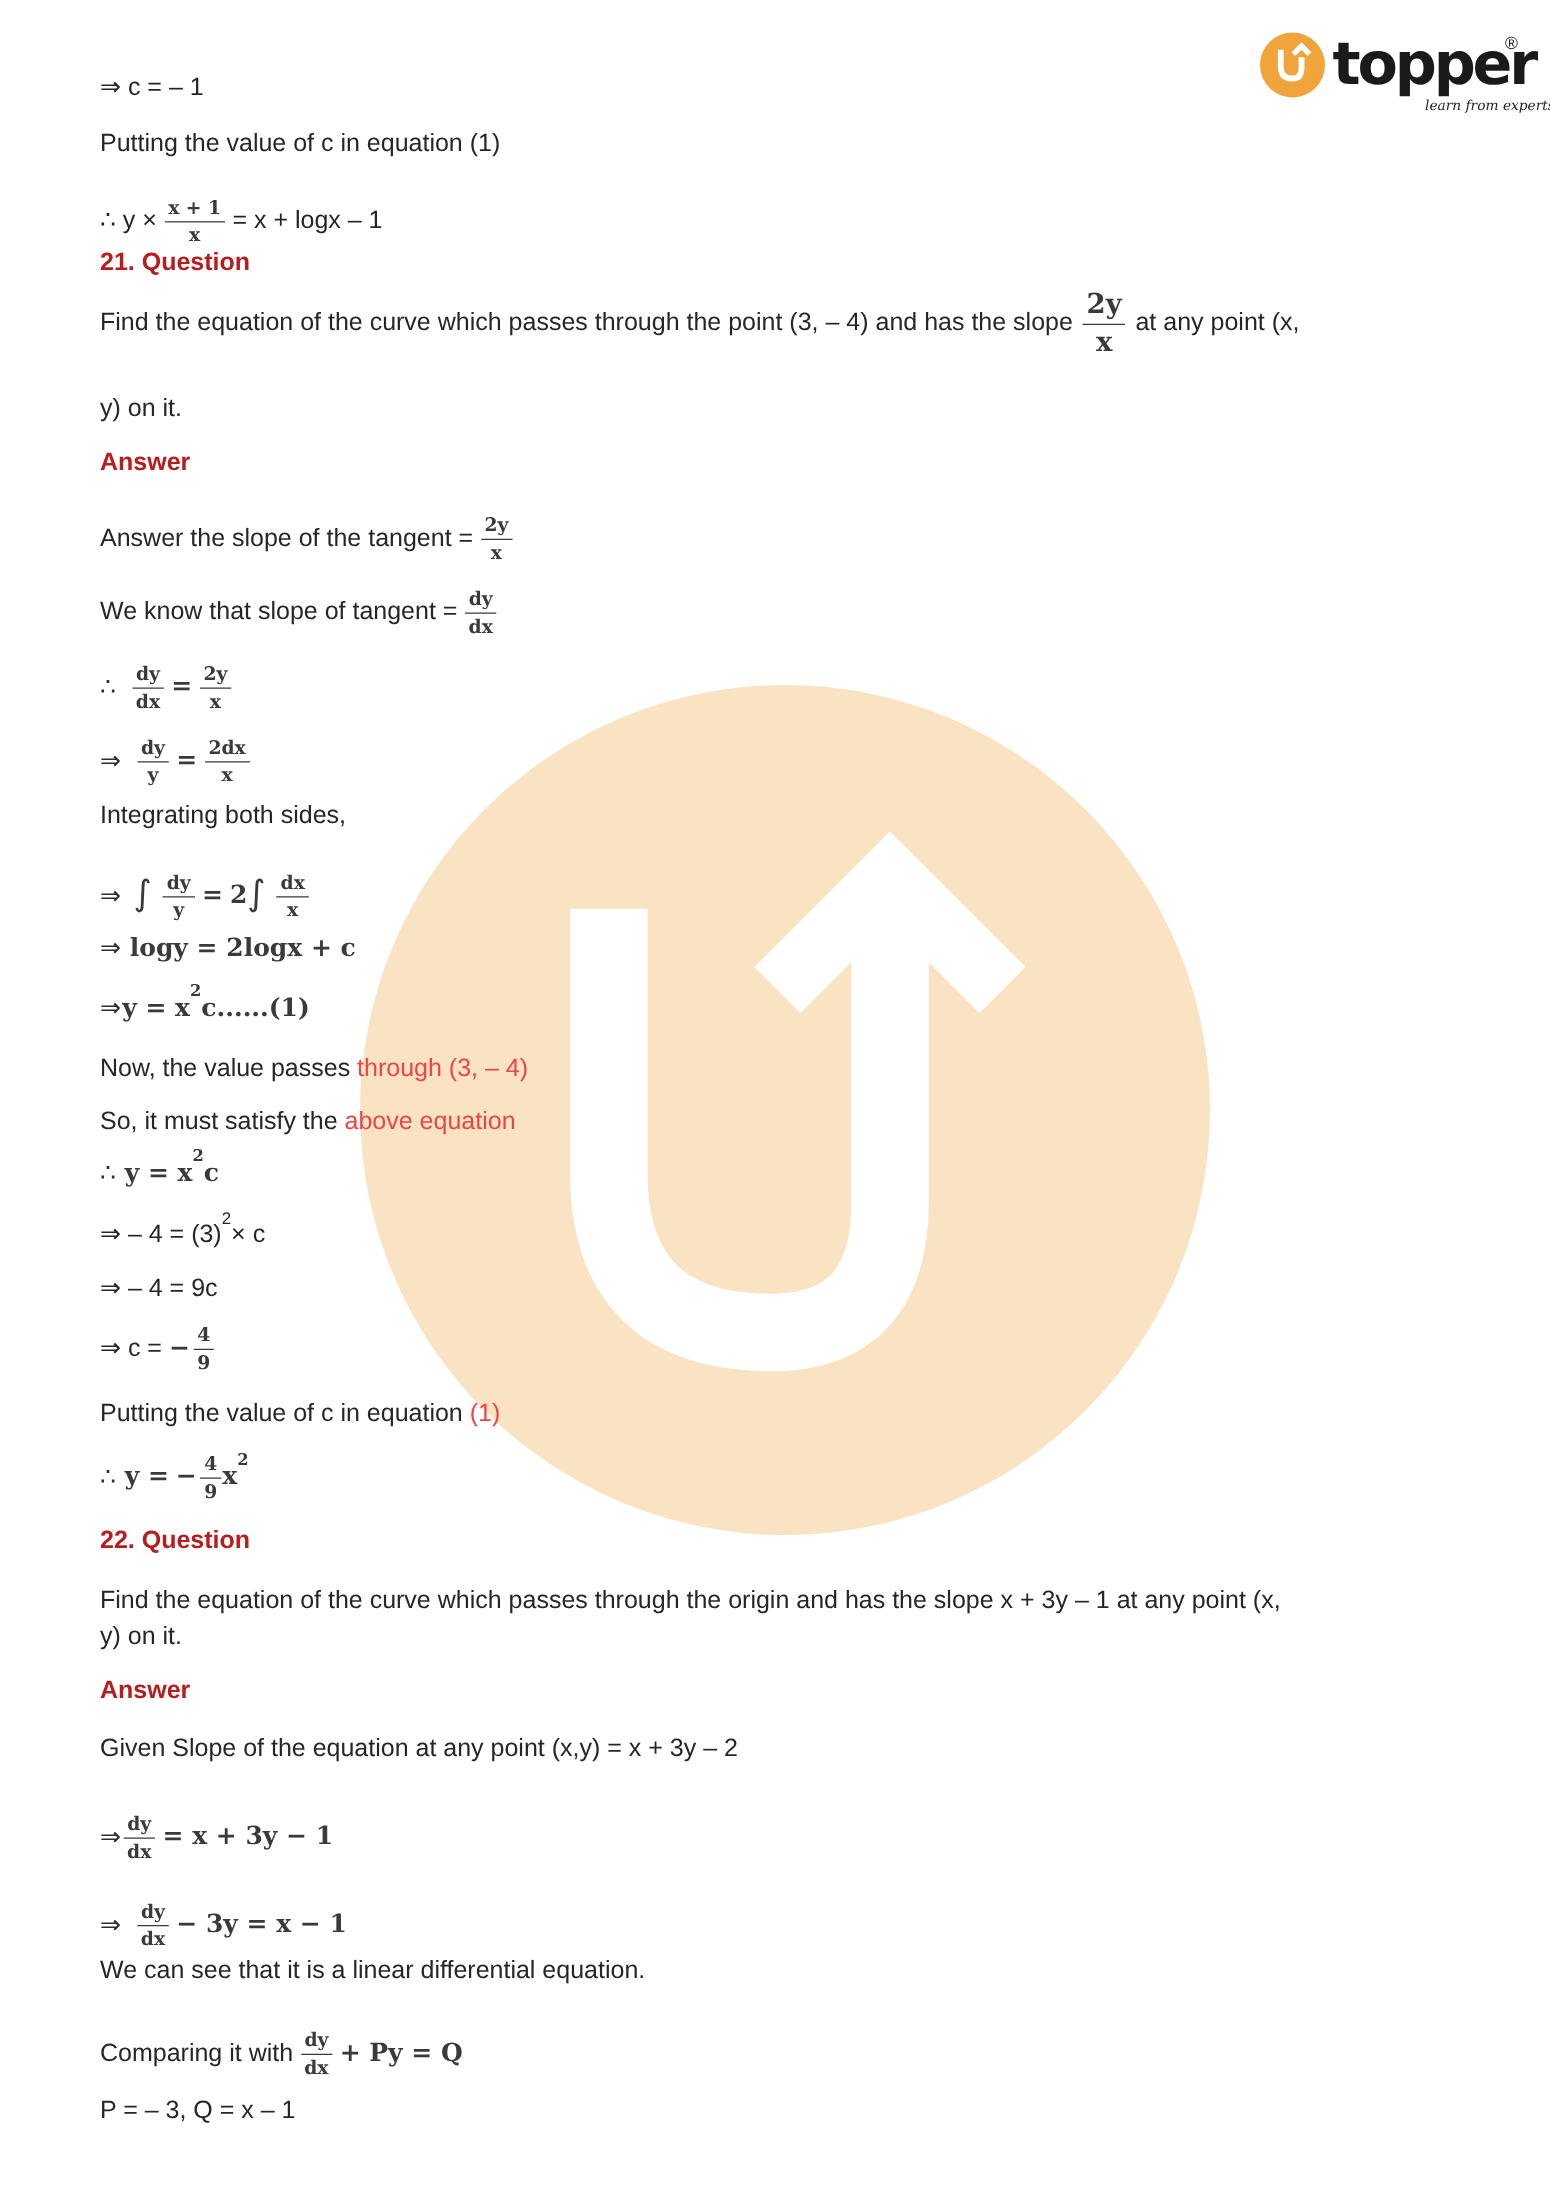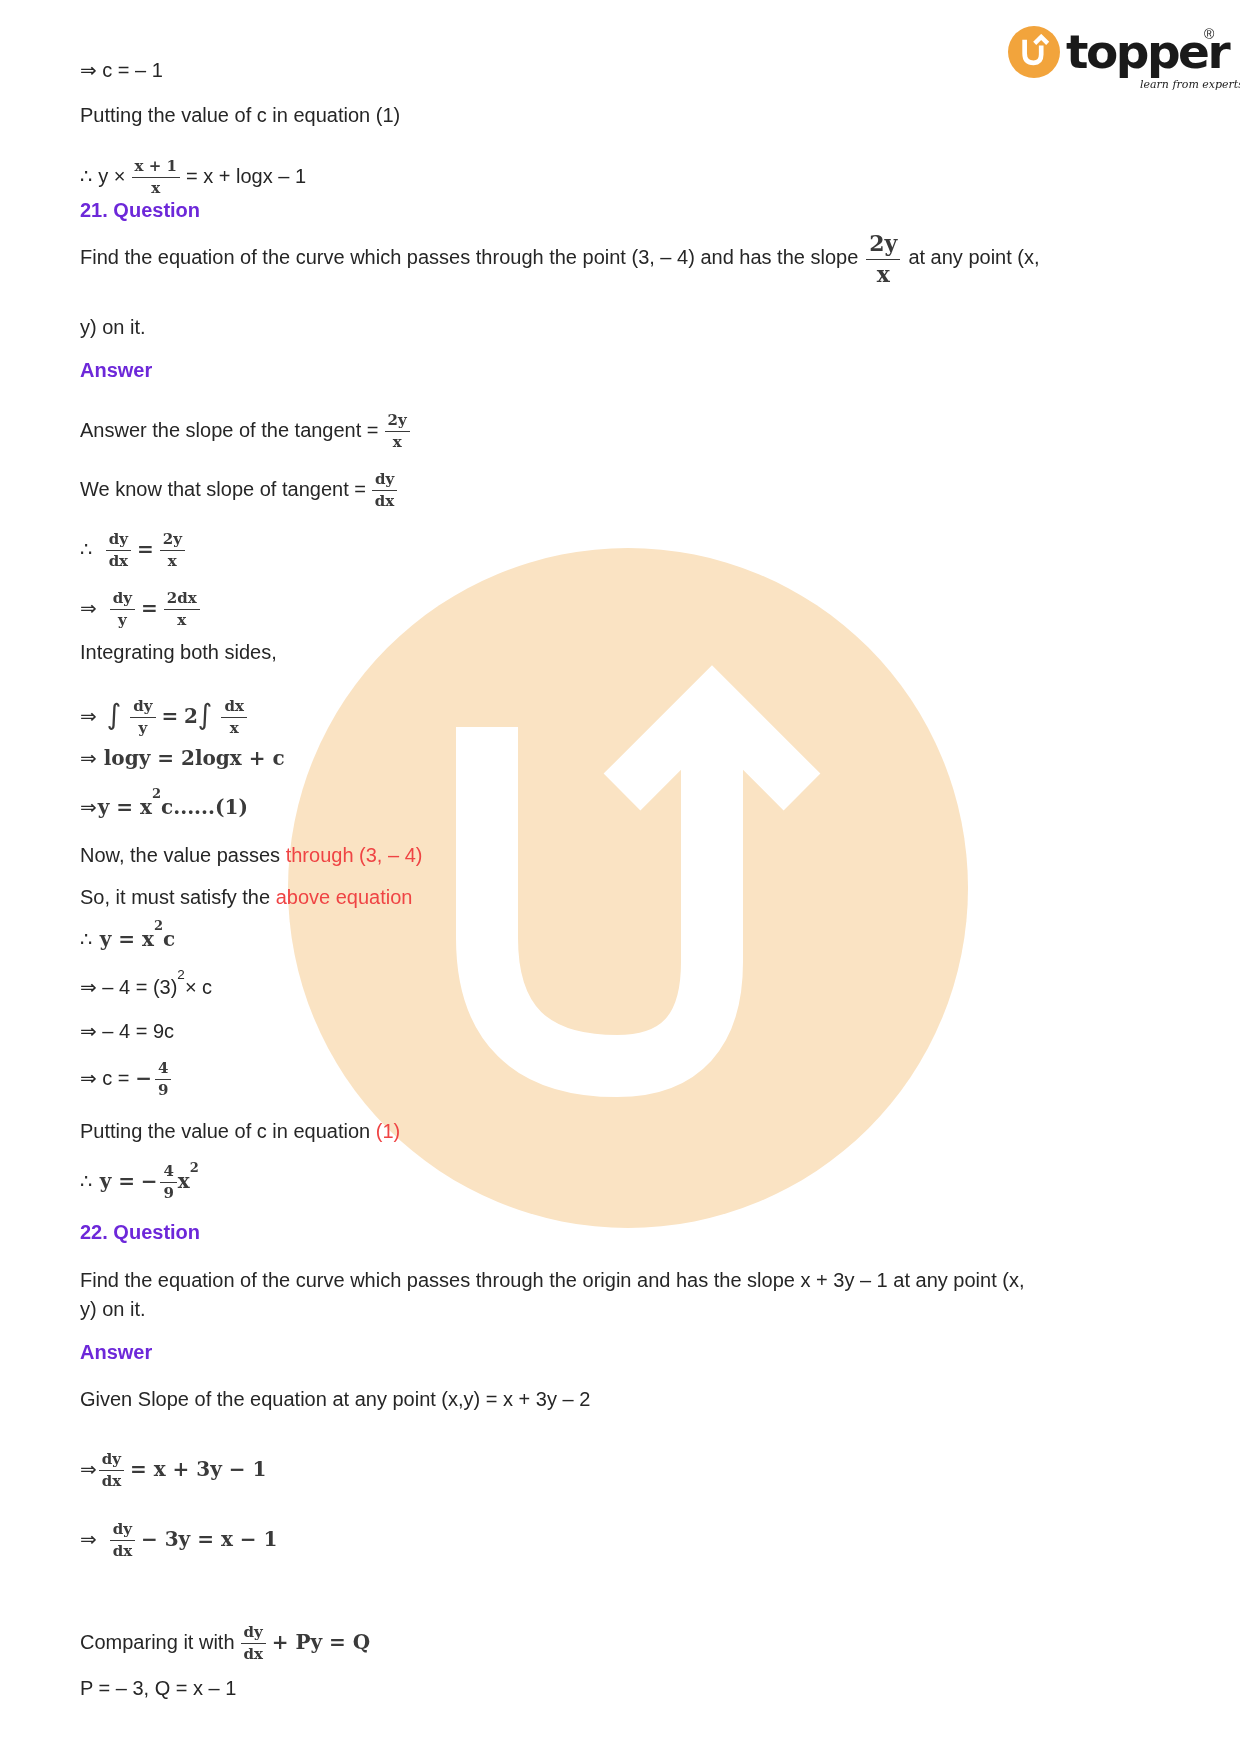--- a/index.html
+++ b/index.html
@@ -1,21 +1,21 @@
 <!DOCTYPE html>
 <html><head>
 <meta charset="utf-8">
 <style>
   html,body{margin:0;padding:0;background:#ffffff;}
   .page{position:relative;width:1240px;height:1755px;background:#fff;overflow:hidden;
         font-family:"Liberation Sans","DejaVu Sans",sans-serif;color:#262626;}
   .wm{position:absolute;left:0;top:0;z-index:0;}
   .content{position:absolute;left:0;top:0;width:100%;height:100%;z-index:1;}
   .line{position:absolute;left:80px;font-size:20px;white-space:nowrap;line-height:1.2;}
-  .b{font-weight:700;color:#6d28d9;}
+  .b{font-weight:700;color:#b91c1c;}
   .m{font-family:"DejaVu Serif","Liberation Serif",serif;font-weight:700;color:#3a3a3a;}
   .sym{margin-right:7px;color:#2d2d2d;}
   .fr{display:inline-block;vertical-align:middle;text-align:center;
       font-family:"DejaVu Serif","Liberation Serif",serif;font-weight:700;font-size:15px;
       line-height:1.25;color:#3a3a3a;margin:16px 6px;}
   .fr .nu{display:block;border-bottom:1.5px solid #3a3a3a;padding:0 3px 1px;}
   .fr .de{display:block;padding-top:1px;}
   .fr.big{font-size:22px;margin:0 8px;}
   .fr.tight{margin:0 1px 0 3px;}
   .int{font-family:"DejaVu Sans",sans-serif;font-weight:400;font-size:28px;
@@ -114,19 +114,20 @@
       </div>
 
     <div class="line b" style="top:1340px"><span>Answer</span></div>
 
     <div class="line" style="top:1387px"><span>Given Slope of the equation at any point (x,y) = x + 3y – 2</span></div>
 
     <div class="line" style="top:1434px"><span class="sym" style="margin-right:1px">⇒</span><span class="fr" style="margin-left:1px"><span class="nu">dy</span><span class="de">dx</span></span><span class="m">= x + 3y − 1</span></div>
 
     <div class="line" style="top:1504px"><span class="sym">⇒</span><span class="fr"><span class="nu">dy</span><span class="de">dx</span></span><span class="m">− 3y = x − 1</span></div>
 
+    <div class="line" style="top:1564px"><span>We can see that it is a linear differential equation.</span></div>
 
     <div class="line" style="top:1607px"><span>Comparing it with</span><span class="fr"><span class="nu">dy</span><span class="de">dx</span></span><span class="m">+ Py = Q</span></div>
 
     <div class="line" style="top:1676px"><span>P = – 3, Q = x – 1</span></div>
 
   </main>
 </div>
 
 </body></html>

